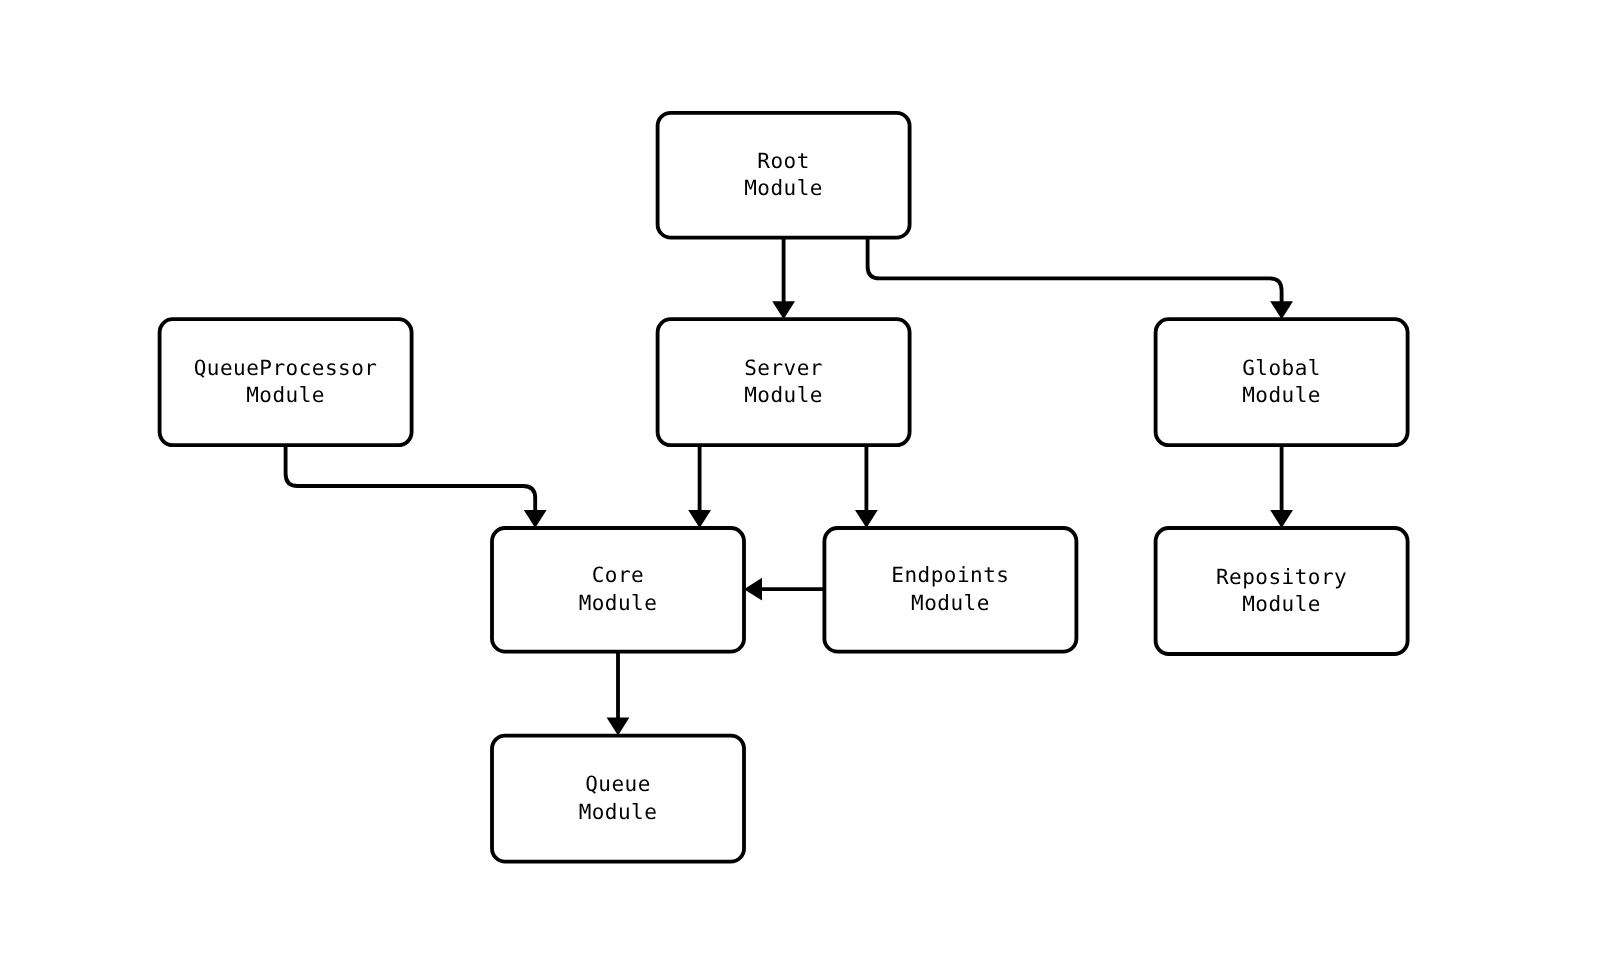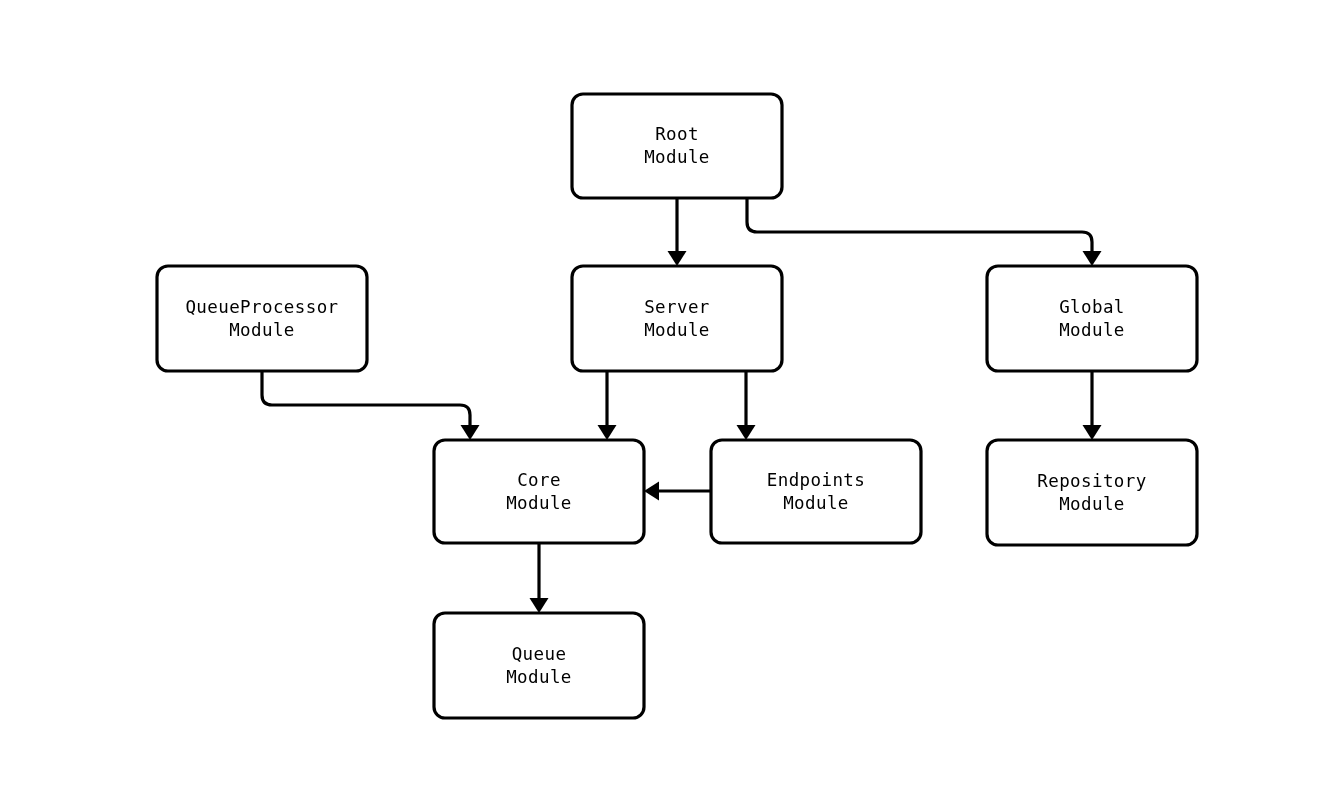--- a/index.html
+++ b/index.html
@@ -11,21 +11,20 @@
     width: 1337px;
     height: 809px;
     overflow: hidden;
     font-family: "DejaVu Sans Mono", "Liberation Mono", monospace;
   }
   #diagram-root {
     position: relative;
     width: 1175px;
     height: 809px;
     background: #ffffff;
-    padding-left: 24px;
   }
   svg#diagram-svg {
     display: block;
     width: 1337px;
     height: 809px;
   }
   .node-rect {
     fill: #ffffff;
     stroke: #000000;
     stroke-width: 3.2;

